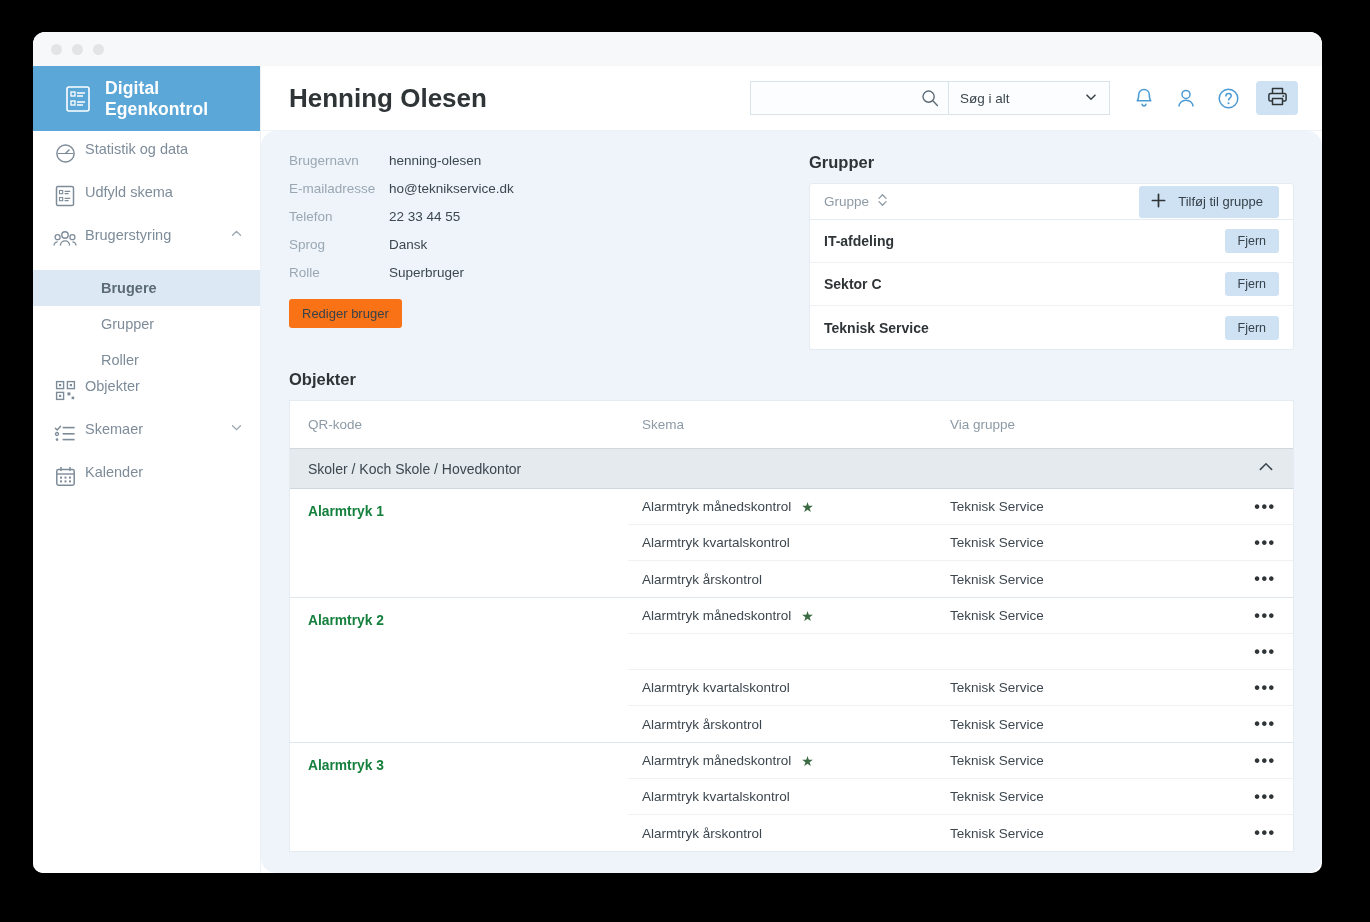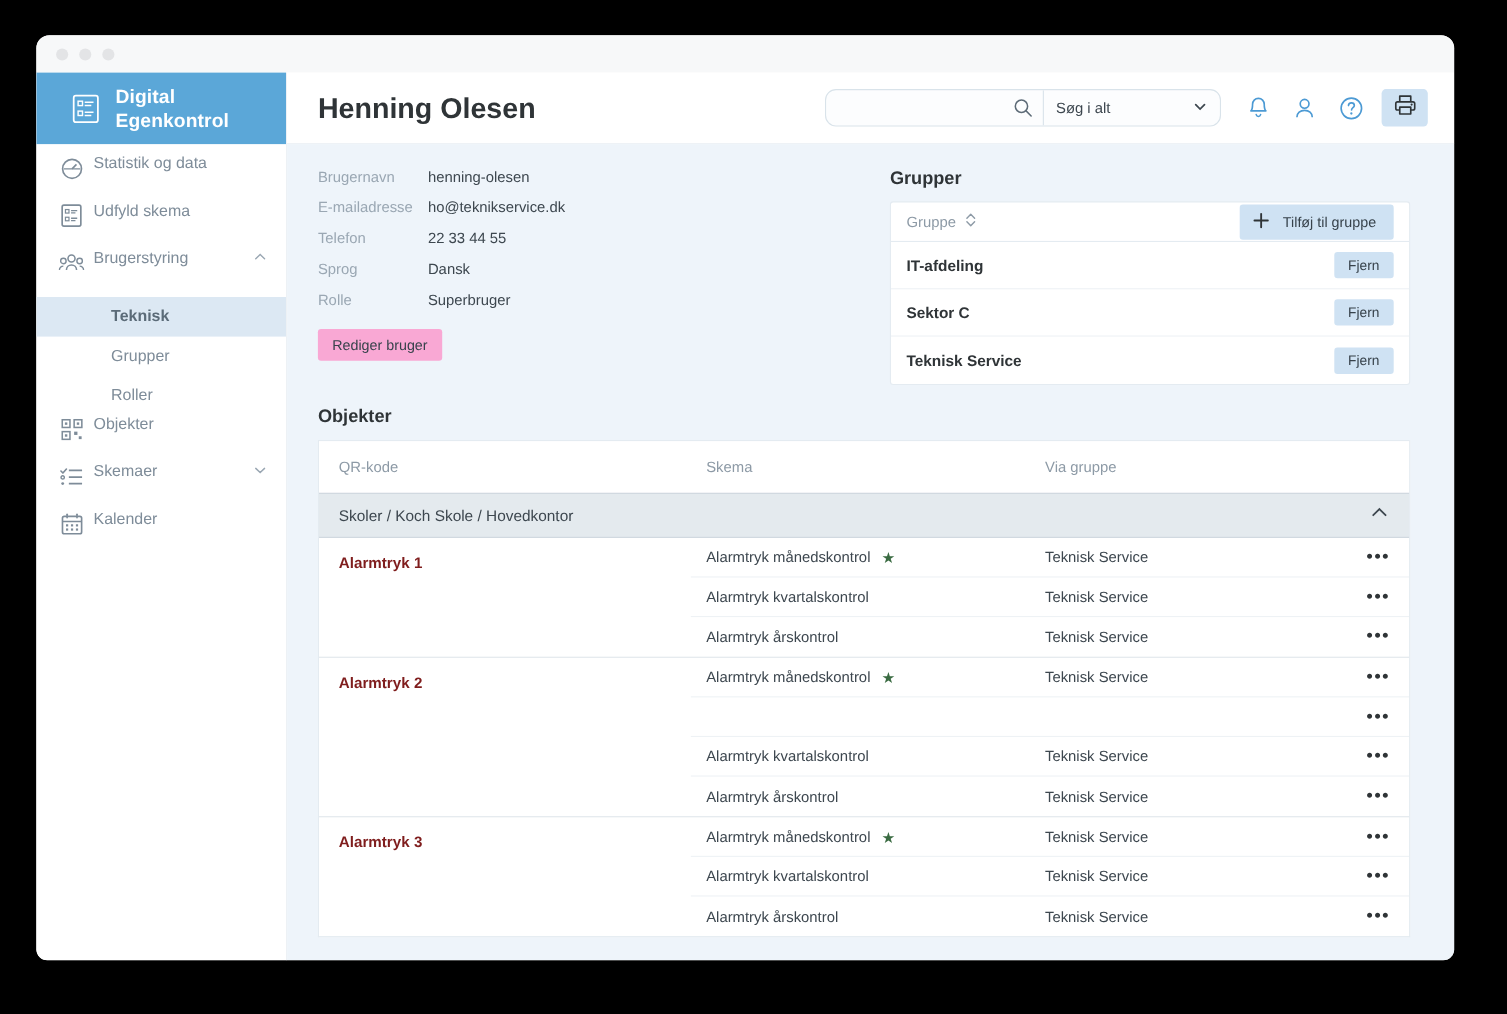--- a/index.html
+++ b/index.html
@@ -55,43 +55,43 @@
   }
   .nav-sub.active { background: #dce8f3; color: #5b6b78; font-weight: bold; }
 
   
   .main { flex: 1; display: flex; flex-direction: column; min-width: 0; }
   .topbar {
     height: 65px; background: #ffffff; display: flex; align-items: center;
     padding: 0 24px 0 28px; gap: 14px; border-bottom: 1px solid #eef2f6;
   }
   .page-title { font-size: 26px; font-weight: bold; color: #2f3437; flex: 1; }
-  .searchwrap { display: flex; height: 34px; border: 1px solid #d9e3ea; border-radius: 10px; overflow: hidden; background: #fcfdfe; }
+  .searchwrap { display: flex; height: 34px; border: 1px solid #d9e3ea; border-radius: 0; overflow: hidden; background: #fcfdfe; }
   .searchbox { width: 198px; position: relative; border-right: 1px solid #d9e3ea; }
   .searchbox input {
     width: 100%; height: 100%; border: 0; outline: none; background: transparent;
     padding: 0 34px 0 10px; font-size: 13.5px; color: #3d474f; font-family: inherit;
   }
   .search-ic { position: absolute; right: 9px; top: 7px; }
   .scope { display: flex; align-items: center; justify-content: space-between; width: 160px; padding: 0 11px; font-size: 13.5px; color: #3d474f; cursor: pointer; }
   .topicons { display: flex; align-items: center; gap: 14px; margin-left: 6px; }
   .ticon { width: 28px; height: 28px; display: flex; align-items: center; justify-content: center; cursor: pointer; }
   .printbtn { width: 42px; height: 34px; background: #cfe2f3; border-radius: 4px; display: flex; align-items: center; justify-content: center; cursor: pointer; }
 
-  .content { flex: 1; background: #eef4fa; overflow: hidden; padding: 22px 40px 0 28px; }
+  .content { flex: 1; background: #eef4fa; overflow: hidden; padding: 22px 28px 0 28px; border-radius: 15px; }
 
   .two-col { display: flex; gap: 30px; }
   .col-left { width: 490px; flex: 0 0 490px; }
   .col-right { flex: 1; min-width: 0; }
 
   .kv { display: flex; margin-bottom: 13px; font-size: 13.5px; }
   .kv .k { width: 100px; flex: 0 0 100px; color: #9aa7b3; }
   .kv .v { color: #3d474f; }
   .editbtn {
-    display: inline-block; margin-top: 6px; background: #f9a8d4; color: #37424b;
+    display: inline-block; margin-top: 6px; background: #f97316; color: #37424b;
     border: 0; border-radius: 3px; padding: 7px 13px; font-size: 13px;
     font-family: inherit; cursor: pointer;
   }
 
   .sec-title { font-size: 16.5px; font-weight: bold; color: #2f3437; margin-bottom: 11px; }
 
   .card { background: #ffffff; border: 1px solid #e4ebf1; border-radius: 3px; }
   .grp-head { display: flex; align-items: center; height: 36px; padding: 0 14px; border-bottom: 1px solid #e4ebf1; }
   .grp-head .lab { color: #8d9aa6; font-size: 13.5px; display: flex; align-items: center; gap: 8px; cursor: pointer; }
   .addbtn {
@@ -116,21 +116,21 @@
 
   .grp-bar {
     display: flex; align-items: center; height: 41px; background: #e4eaee;
     border-top: 1px solid #cfd8de; border-bottom: 1px solid #cfd8de;
     padding: 0 18px; cursor: pointer;
   }
   .grp-bar .path { flex: 1; font-size: 14px; color: #3d474f; }
 
   .objgroup { display: flex; border-bottom: 1px solid #e0e7ec; }
   .objgroup:last-child { border-bottom: 0; }
-  .obj-name { width: 338px; flex: 0 0 338px; padding: 15px 0 0 18px; font-size: 13.8px; font-weight: bold; color: #7f1d1d; }
+  .obj-name { width: 338px; flex: 0 0 338px; padding: 15px 0 0 18px; font-size: 13.8px; font-weight: bold; color: #15803d; }
   .obj-rows { flex: 1; min-width: 0; }
   .obj-row { display: flex; align-items: center; height: 36px; border-bottom: 1px solid #eef2f5; }
   .obj-row:last-child { border-bottom: 0; }
   .obj-row .s1 { width: 308px; flex: 0 0 308px; padding-left: 14px; font-size: 13.5px; color: #3d474f; display: flex; align-items: center; gap: 10px; }
   .obj-row .s2 { flex: 1; padding-left: 14px; font-size: 13.5px; color: #3d474f; }
   .obj-row .s3 { width: 56px; flex: 0 0 56px; display: flex; align-items: center; justify-content: center; cursor: pointer; }
   .dots { letter-spacing: 1.5px; font-size: 16px; color: #2f3437; line-height: 1; font-weight: bold; }
   .star { color: #3a6b42; font-size: 14px; }
 </style>
 </head>
@@ -205,21 +205,21 @@
             </span>
             <span class="lbl">Brugerstyring</span>
             <span class="chev">
               <svg width="13" height="13" viewBox="0 0 13 13" fill="none">
                   <path d="M2.5 8.2L6.5 4.4l4 3.8" stroke="#9aa7b3" stroke-width="1.3" stroke-linecap="round"></path>
                 </svg>
             </span>
           </div>
 
           <div class="nav-sub active">
-            <span>Teknisk</span>
+            <span>Brugere</span>
           </div>
           <div class="nav-sub">
             <span>Grupper</span>
           </div>
           <div class="nav-sub">
             <span>Roller</span>
           </div>
 
           <div class="nav-item">
             <span class="ico">

